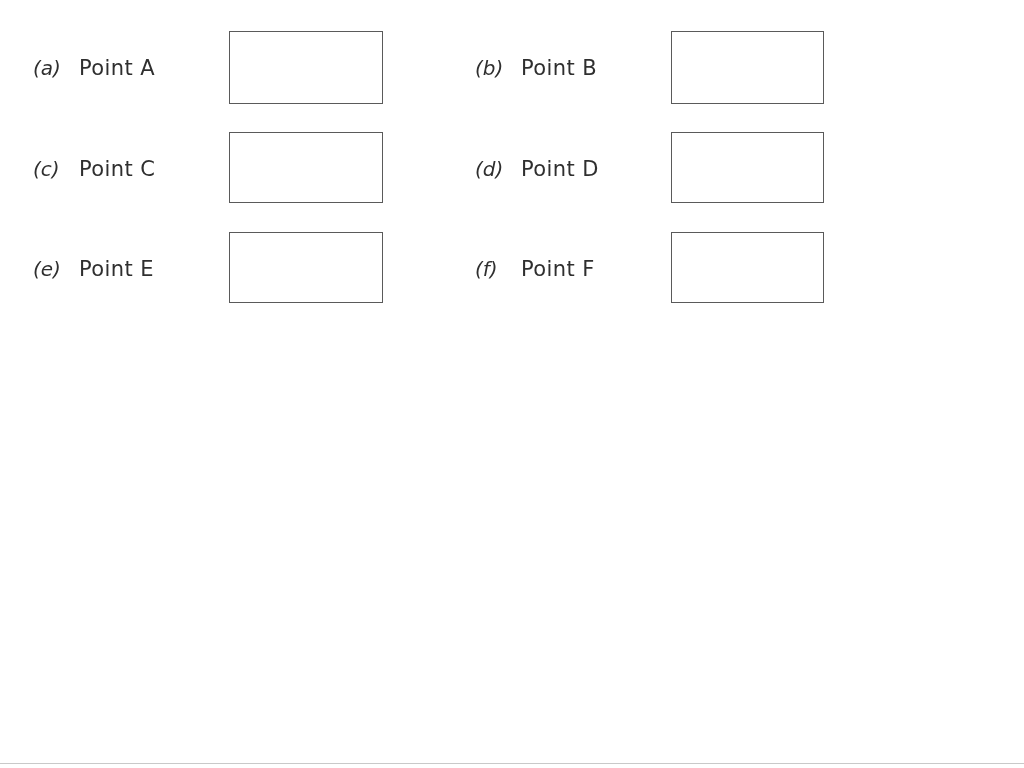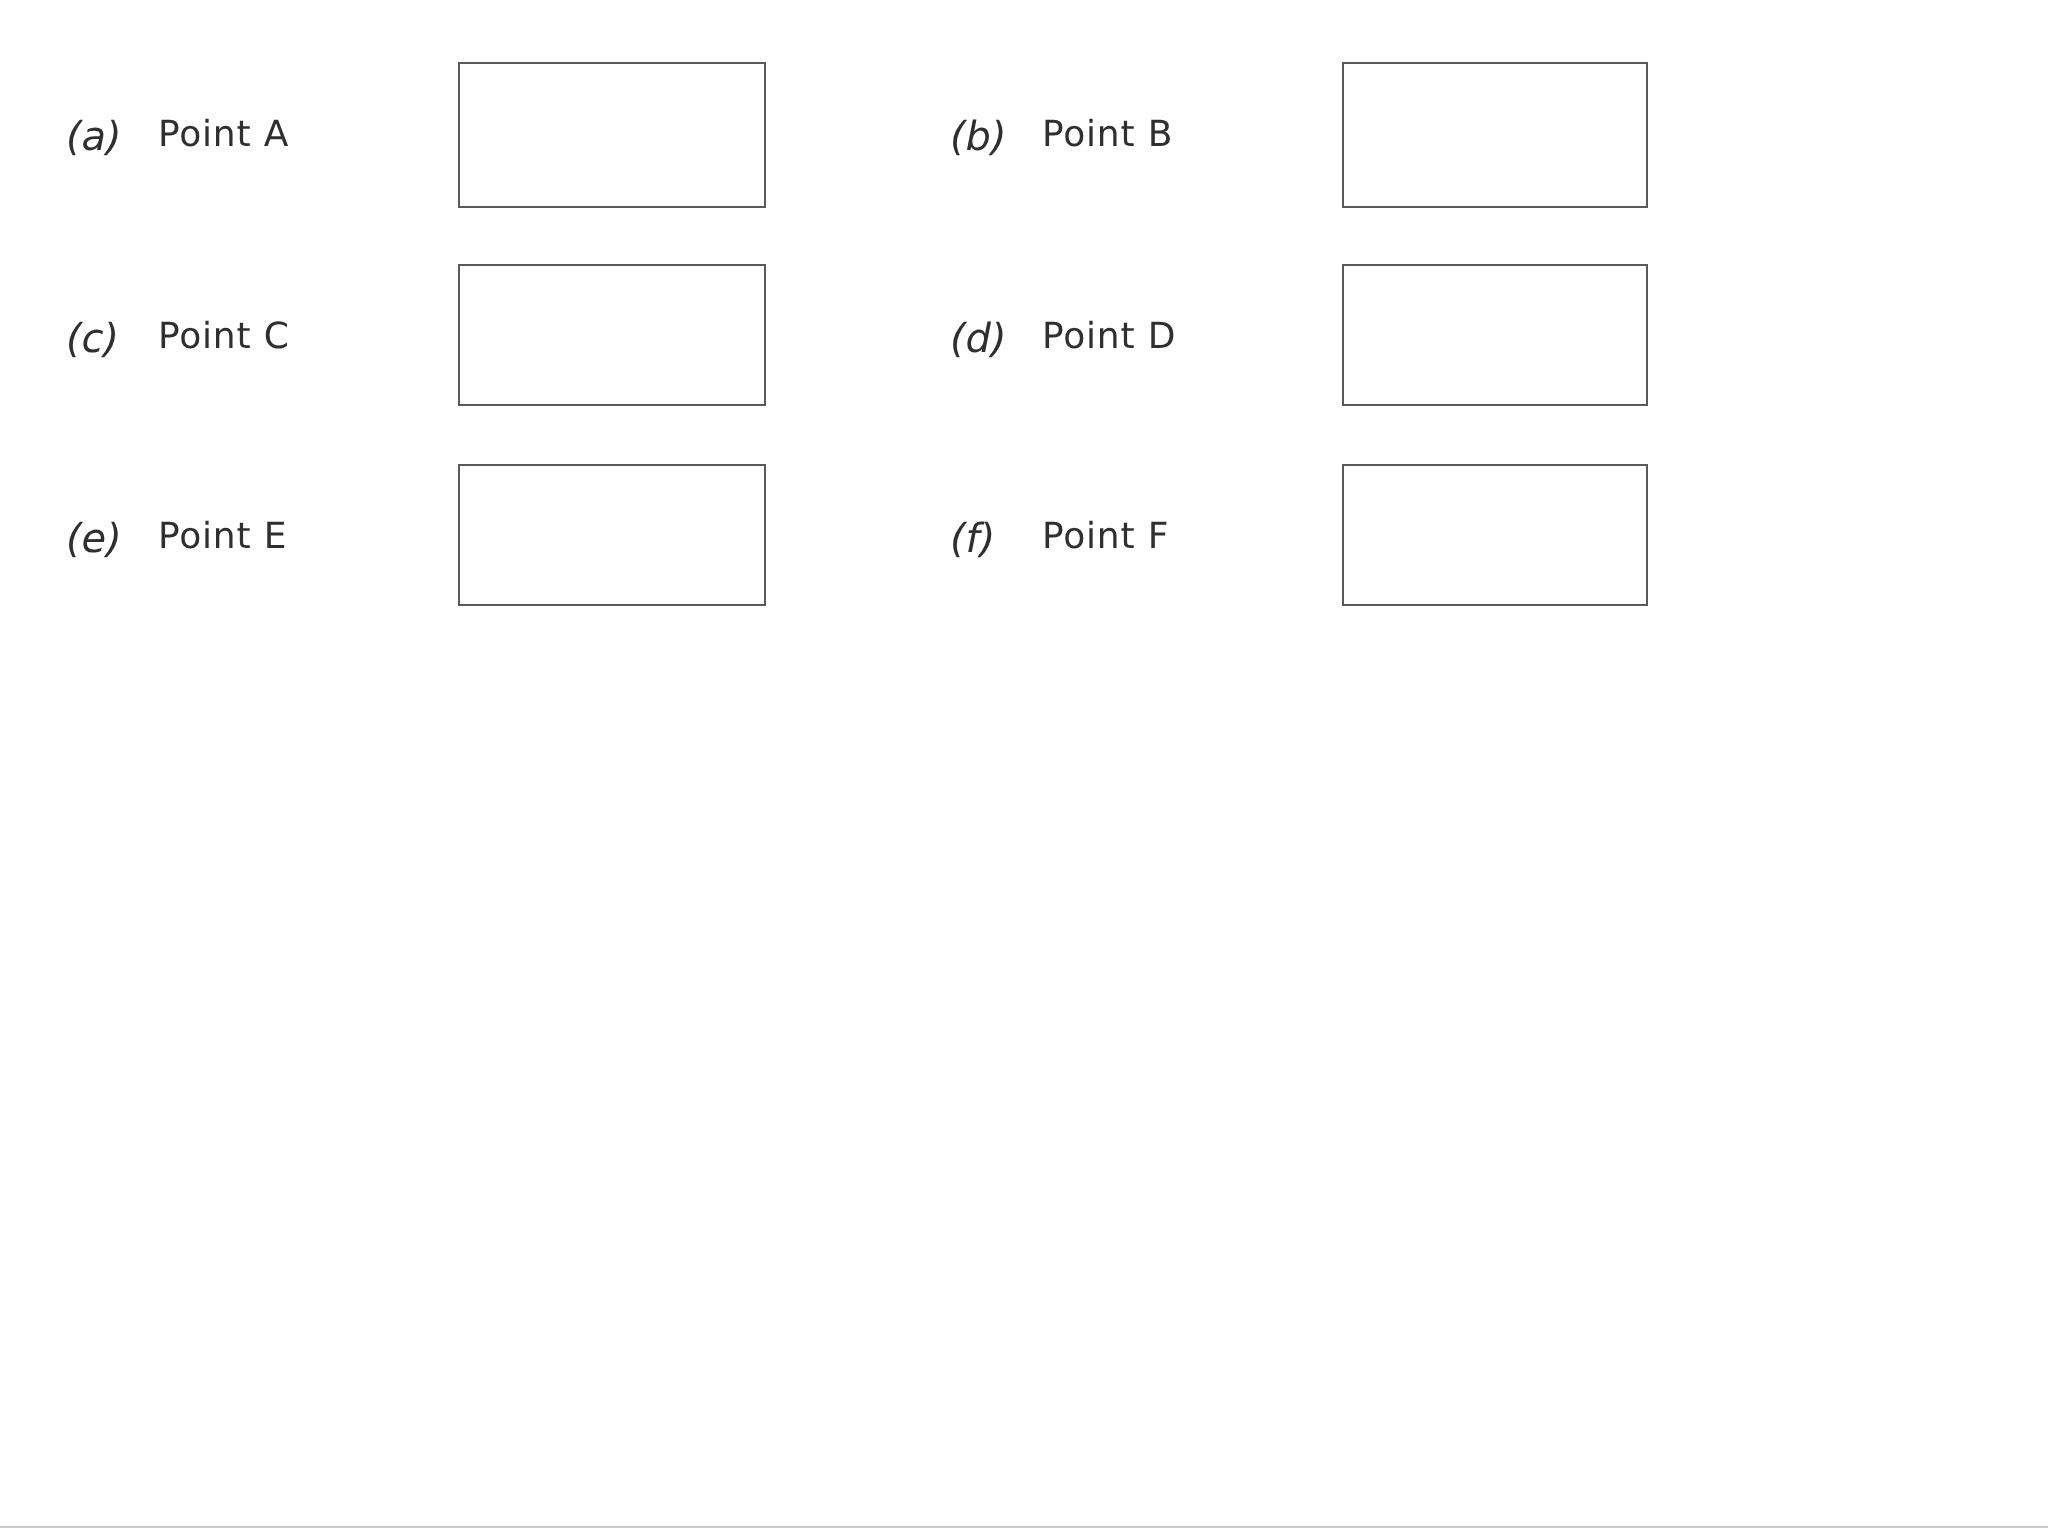--- a/index.html
+++ b/index.html
@@ -54,21 +54,21 @@
     font-size: 20px;
     color: #2f2f2f;
     width: 46px;
     flex: 0 0 46px;
     letter-spacing: 0px;
     line-height: 1;
   }
 
   .q-label {
     font-family: "DejaVu Sans", sans-serif;
-    font-size: 18px;
+    font-size: 21px;
     color: #2f2f2f;
     line-height: 1;
     white-space: nowrap;
     letter-spacing: 0.4px;
   }
 
   .answer-box {
     position: absolute;
     box-sizing: border-box;
     background: #ffffff;

